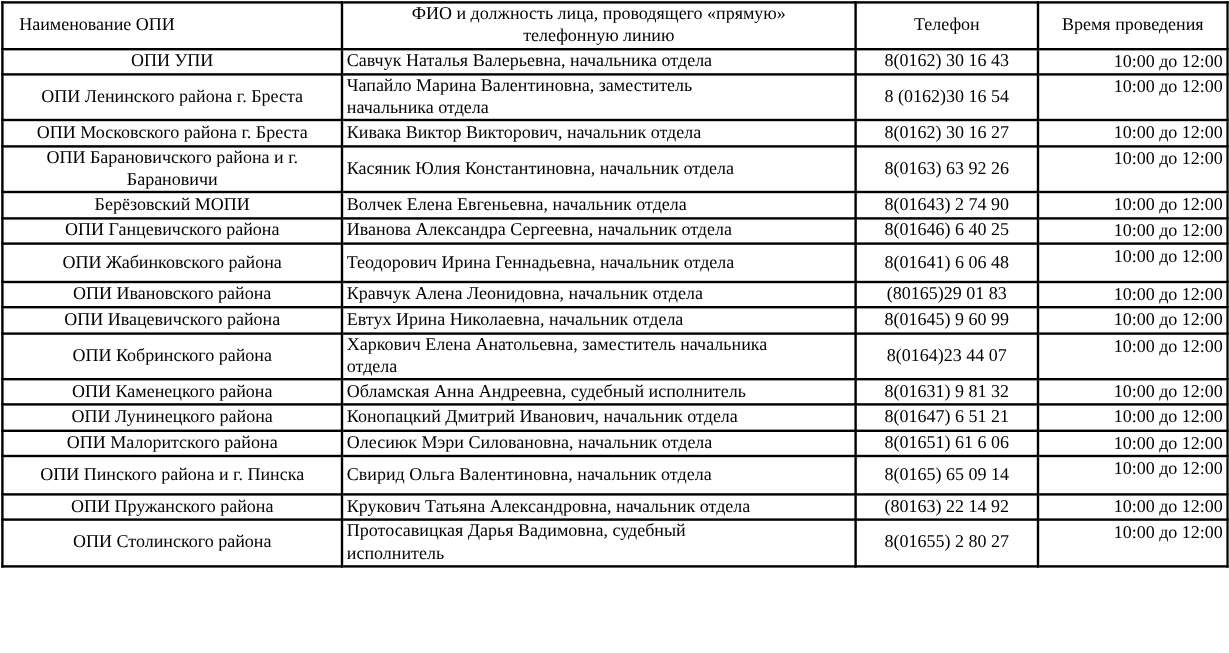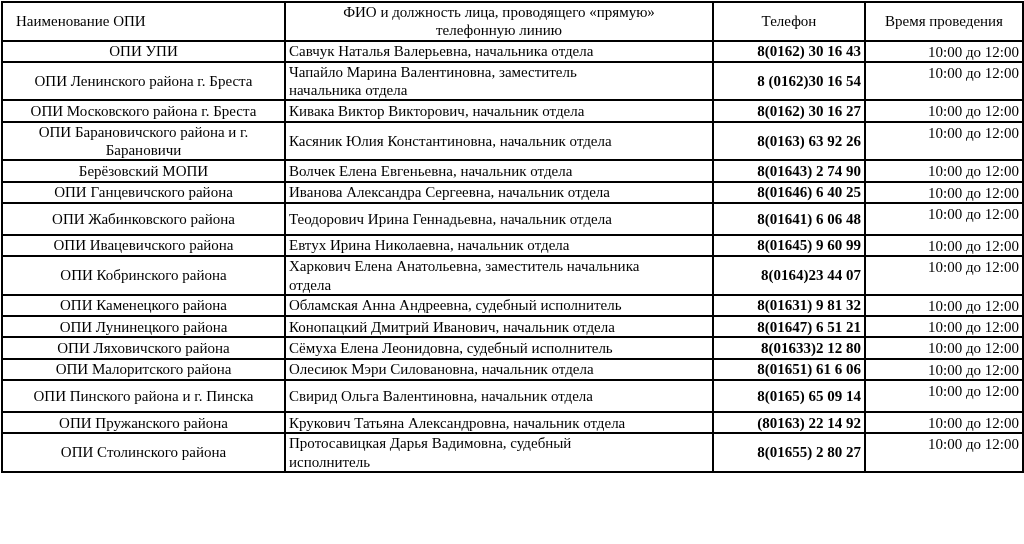--- a/index.html
+++ b/index.html
@@ -31,21 +31,21 @@
     white-space: pre-line;
     overflow: hidden;
   }
   .phone-table thead tr { height: 36px; margin-top: 18px; }
   .phone-table tbody tr { height: 20px; }
   .phone-table tbody tr.tall { height: 32px; }
   th.h-name  { text-align: left; padding-left: 13px; }
   th.h-person, th.h-phone, th.h-time { text-align: center; }
   td.c-name   { text-align: center; }
   td.c-person { text-align: left; }
-  td.c-phone  { text-align: right; font-weight: bold; }
+  td.c-phone  { text-align: center; }
   td.c-time   { text-align: right; vertical-align: top; padding-top: 1px; }
 </style>
 </head>
 <body>
 
 <table class="phone-table">
   <colgroup>
     <col style="width:283px">
     <col style="width:428px">
     <col style="width:152px">
@@ -99,20 +99,26 @@
         <td class="c-phone">8(01646) 6 40 25</td>
         <td class="c-time">10:00 до 12:00</td>
       </tr>
       <tr class="tall">
         <td class="c-name">ОПИ Жабинковского района</td>
         <td class="c-person">Теодорович Ирина Геннадьевна, начальник отдела</td>
         <td class="c-phone">8(01641) 6 06 48</td>
         <td class="c-time">10:00 до 12:00</td>
       </tr>
       <tr>
+        <td class="c-name">ОПИ Ивановского района</td>
+        <td class="c-person">Кравчук Алена Леонидовна, начальник отдела</td>
+        <td class="c-phone">(80165)29 01 83</td>
+        <td class="c-time">10:00 до 12:00</td>
+      </tr>
+      <tr>
         <td class="c-name">ОПИ Ивацевичского района</td>
         <td class="c-person">Евтух Ирина Николаевна, начальник отдела</td>
         <td class="c-phone">8(01645) 9 60 99</td>
         <td class="c-time">10:00 до 12:00</td>
       </tr>
       <tr class="tall">
         <td class="c-name">ОПИ Кобринского района</td>
         <td class="c-person">Харкович Елена Анатольевна, заместитель начальника
 отдела</td>
         <td class="c-phone">8(0164)23 44 07</td>
@@ -121,26 +127,20 @@
       <tr>
         <td class="c-name">ОПИ Каменецкого района</td>
         <td class="c-person">Обламская Анна Андреевна, судебный исполнитель</td>
         <td class="c-phone">8(01631) 9 81 32</td>
         <td class="c-time">10:00 до 12:00</td>
       </tr>
       <tr>
         <td class="c-name">ОПИ Лунинецкого района</td>
         <td class="c-person">Конопацкий Дмитрий Иванович, начальник отдела</td>
         <td class="c-phone">8(01647) 6 51 21</td>
-        <td class="c-time">10:00 до 12:00</td>
-      </tr>
-      <tr>
-        <td class="c-name">ОПИ Ляховичского района</td>
-        <td class="c-person">Сёмуха Елена Леонидовна, судебный исполнитель</td>
-        <td class="c-phone">8(01633)2 12 80</td>
         <td class="c-time">10:00 до 12:00</td>
       </tr>
       <tr>
         <td class="c-name">ОПИ Малоритского района</td>
         <td class="c-person">Олесиюк Мэри Силовановна, начальник отдела</td>
         <td class="c-phone">8(01651) 61 6 06</td>
         <td class="c-time">10:00 до 12:00</td>
       </tr>
       <tr class="tall">
         <td class="c-name">ОПИ Пинского района и г. Пинска</td>

